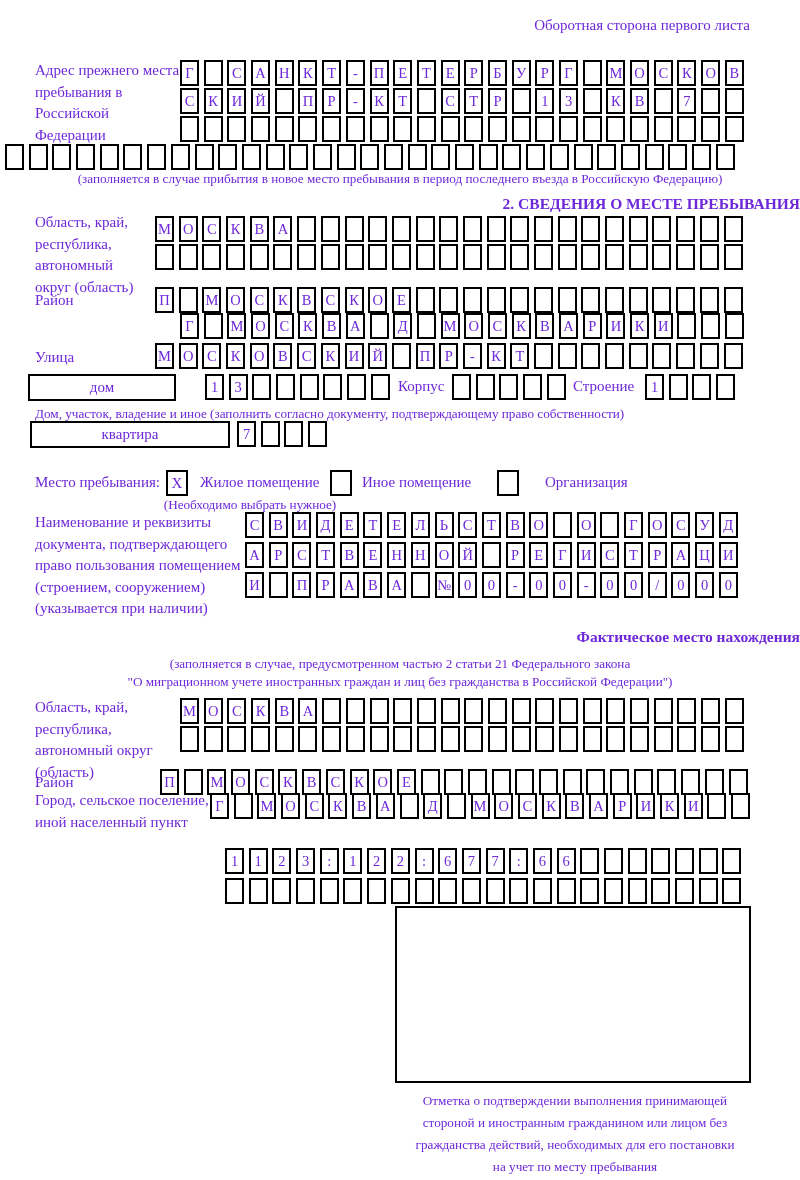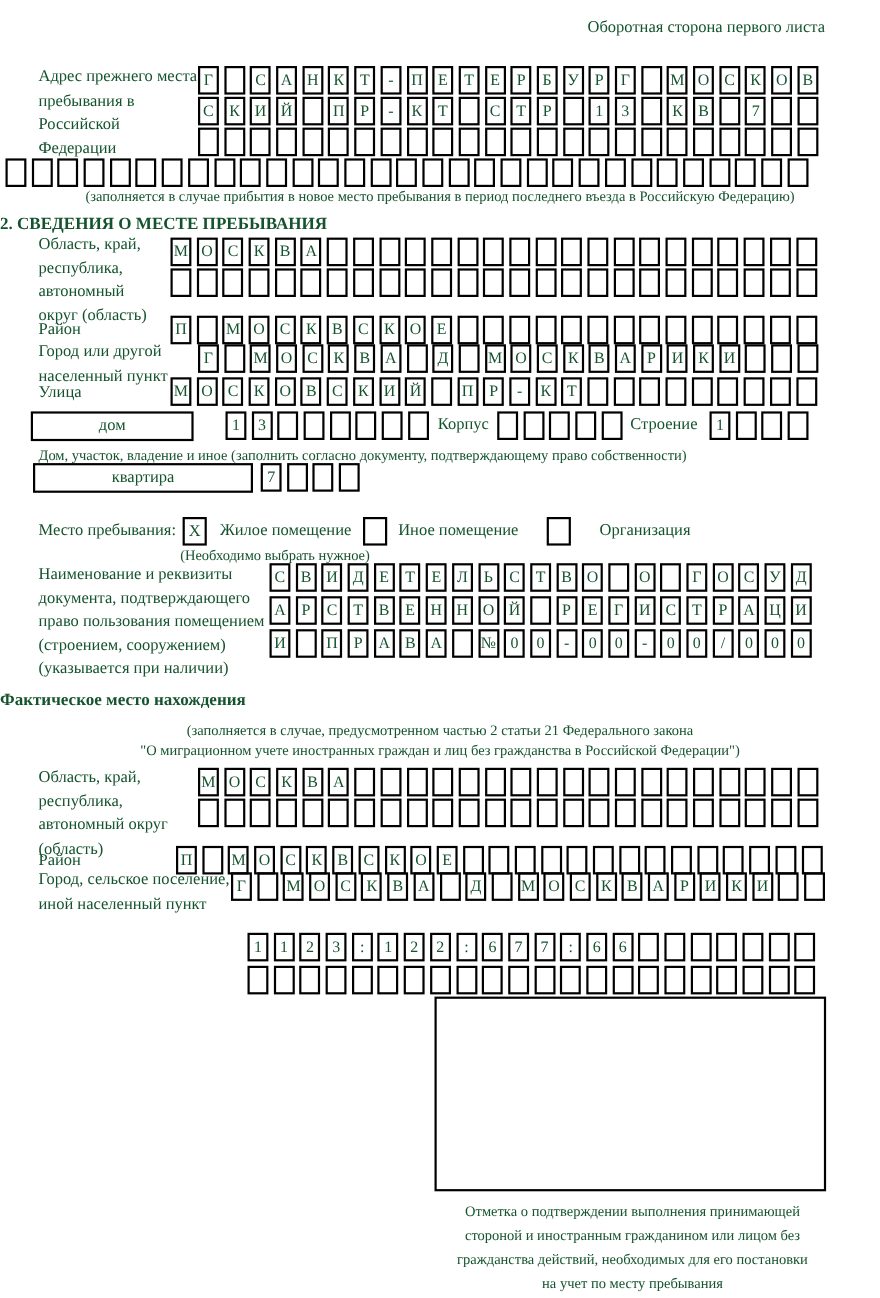--- a/index.html
+++ b/index.html
@@ -1,22 +1,22 @@
 <!DOCTYPE html>
 <html><head>
 <meta charset="utf-8">
 <style>
   html,body{margin:0;padding:0;background:#fff;}
   .page{position:relative;width:800px;height:1180px;background:#ffffff;
-        font-family:"Liberation Serif",serif;color:#14532d;overflow:hidden;}
+        font-family:"Liberation Serif",serif;color:#6d28d9;overflow:hidden;}
   .abs{position:absolute;}
   .label{position:absolute;font-size:15px;line-height:21.5px;}
   .caption{position:absolute;font-size:13.2px;text-align:right;}
   .center{text-align:center;width:800px;left:0;}
-  .title{position:absolute;left:0;width:800px;text-align:left;
+  .title{position:absolute;left:0;width:800px;text-align:right;
          font-weight:bold;font-size:15.5px;}
   .grid-row{position:absolute;display:flex;gap:4.7px;}
   .cell{width:19px;height:26px;border:2px solid #000;box-sizing:border-box;
         display:flex;align-items:center;justify-content:center;
         font-size:14.5px;flex:none;}
   .bigbox{position:absolute;height:27px;border:2px solid #000;box-sizing:border-box;
           display:flex;align-items:center;justify-content:center;font-size:15px;}
   .chk{position:absolute;width:22px;height:26px;border:2px solid #000;box-sizing:border-box;
        display:flex;align-items:center;justify-content:center;font-size:15px;}
   .inline-label{position:absolute;font-size:15px;text-align:center;}
@@ -224,21 +224,20 @@
       <span class="cell"></span>
       <span class="cell"></span>
       <span class="cell"></span>
       <span class="cell"></span>
       <span class="cell"></span>
       <span class="cell"></span>
       <span class="cell"></span>
       <span class="cell"></span>
     </div>
 
-  <div class="label" style="left:35px;top:310px;width:152px">Город или другой населенный пункт</div>
   <div class="grid-row" style="left:180px;top:313px">
       <span class="cell">Г</span>
       <span class="cell"></span>
       <span class="cell">М</span>
       <span class="cell">О</span>
       <span class="cell">С</span>
       <span class="cell">К</span>
       <span class="cell">В</span>
       <span class="cell">А</span>
       <span class="cell"></span>

